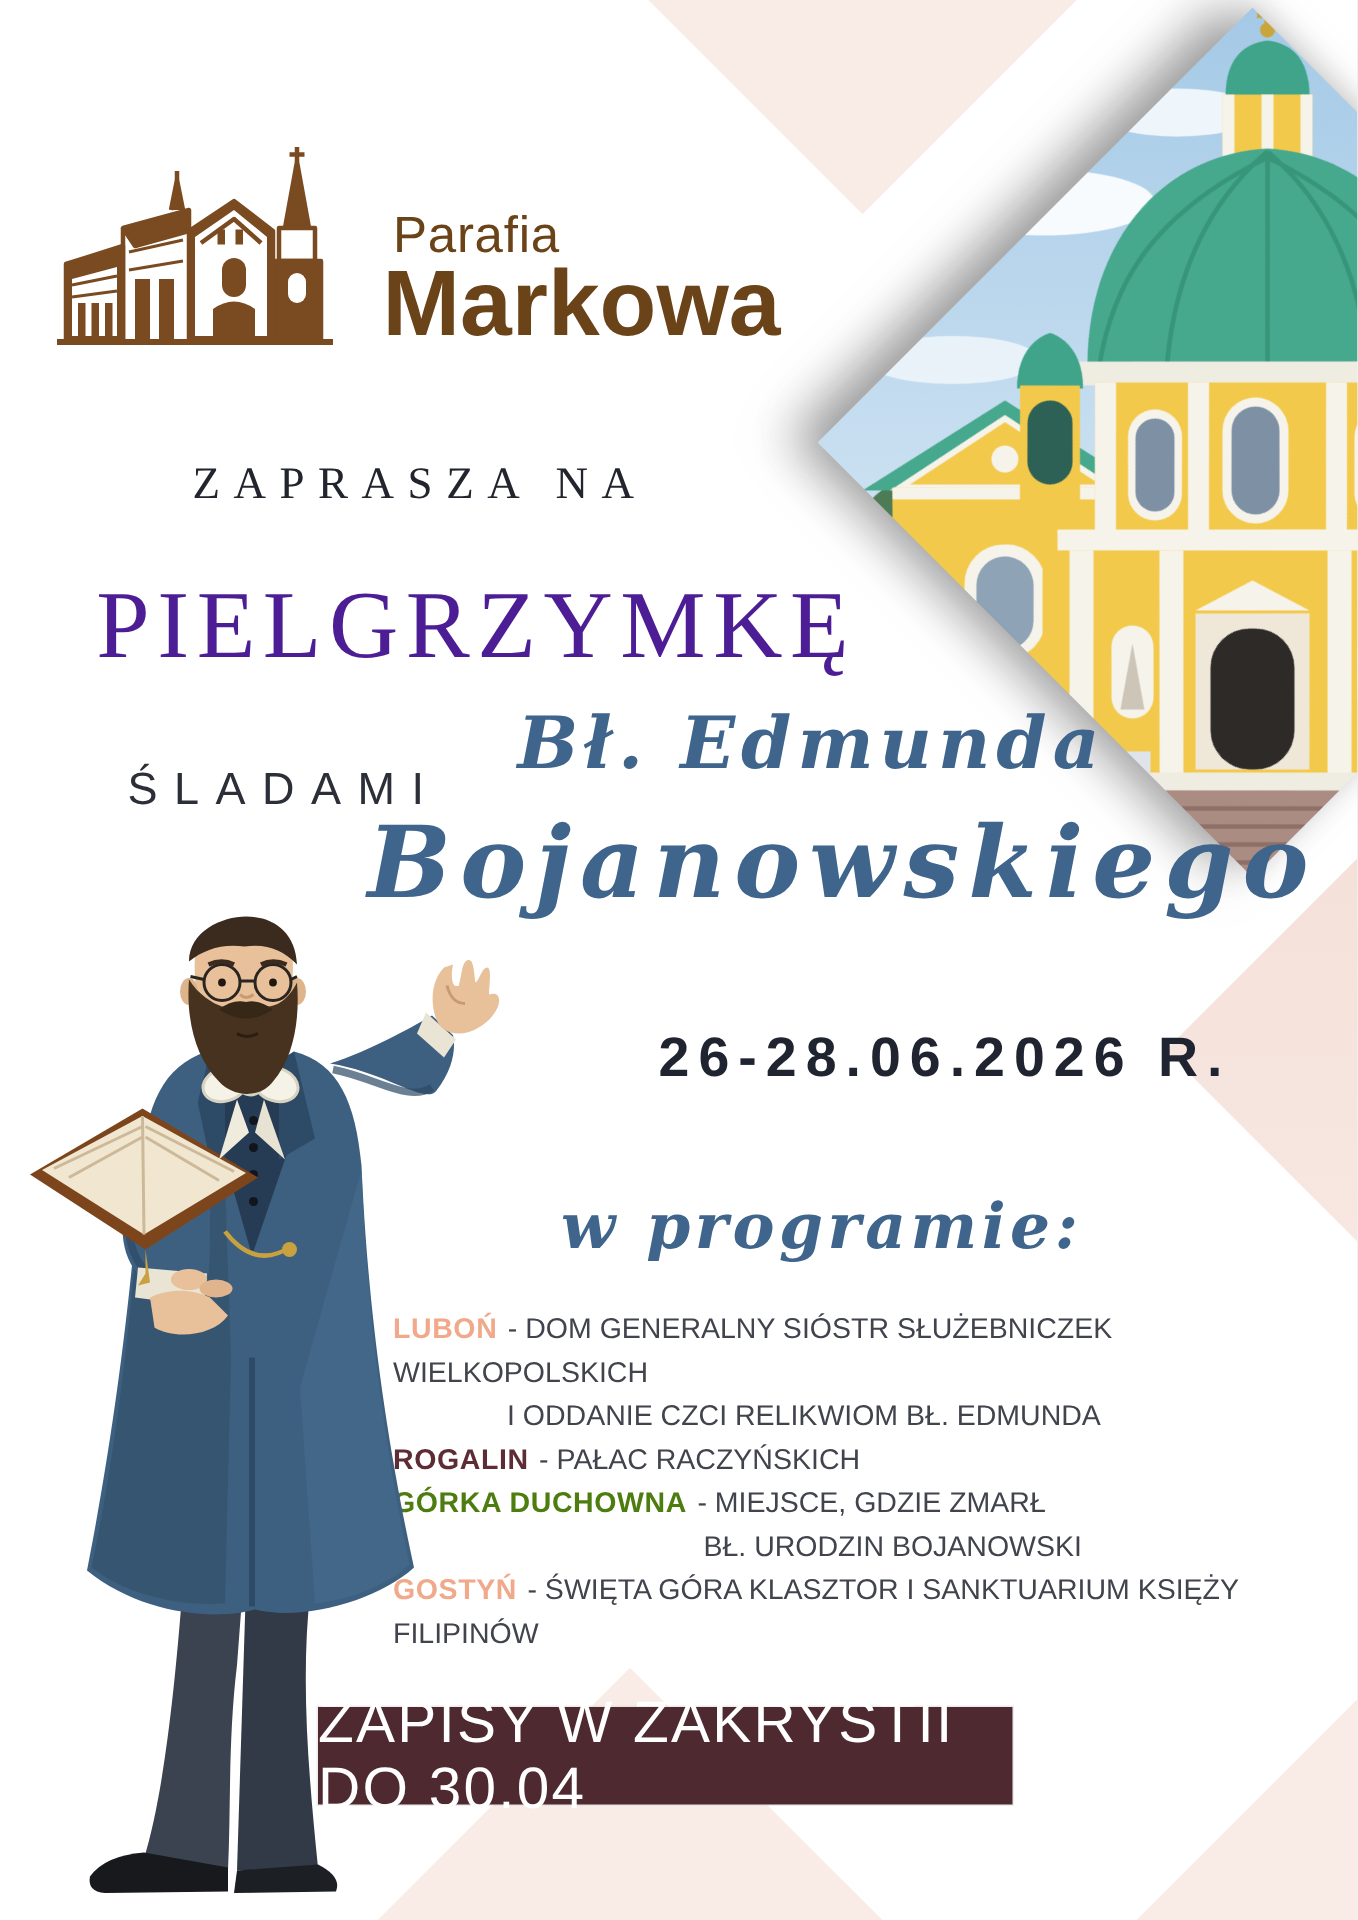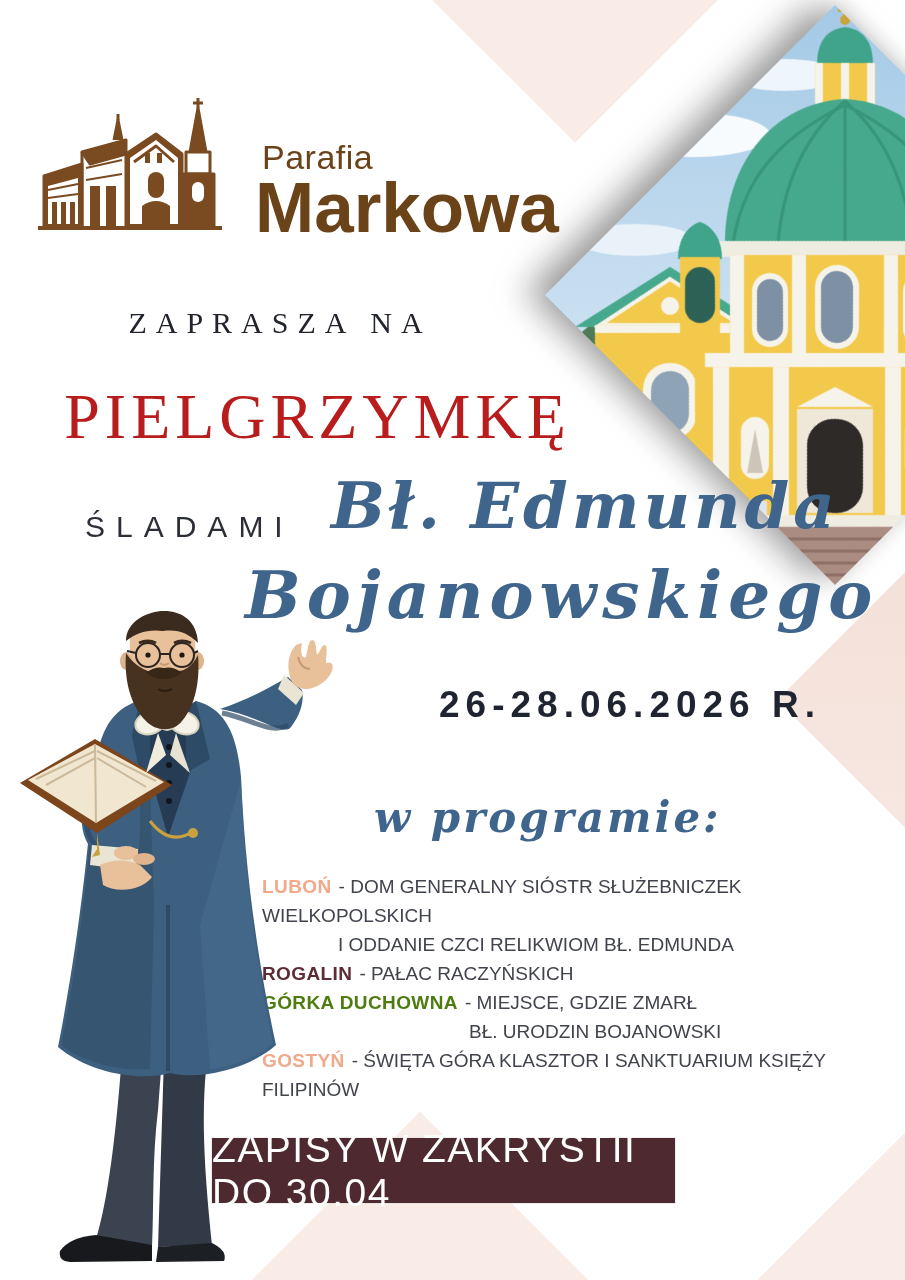--- a/index.html
+++ b/index.html
@@ -22,36 +22,36 @@
     transform:rotate(45deg);overflow:hidden;
     filter:drop-shadow(-16px 12px 16px rgba(105,105,105,.55)) drop-shadow(-4px -3px 9px rgba(130,130,130,.28));
   }
   .photo-inner{
     position:absolute;left:50%;top:50%;width:580px;height:580px;
     transform:translate(-50%,-50%) rotate(-45deg);
   }
   
   .logo-art{position:absolute;left:30px;top:90px;width:200px;height:150px;}
   .logo-line1{position:absolute;left:262px;top:138px;font-size:34px;letter-spacing:.5px;}
-  .logo-line2{position:absolute;left:255px;top:167px;font-size:71px;font-weight:bold;letter-spacing:0;}
+  .logo-line2{position:absolute;left:255px;top:167px;font-size:62px;font-weight:bold;letter-spacing:0;}
   
   .invite{
     position:absolute;left:0;top:306px;width:560px;text-align:center;
     font-family:"Liberation Serif",serif;font-size:30px;letter-spacing:9px;color:#22242e;
   }
   .title{
     position:absolute;left:0;top:380px;width:635px;text-align:center;
     font-family:"Liberation Serif",serif;font-size:64px;letter-spacing:5px;
   }
   .trail{
     position:absolute;left:85px;top:510px;font-size:30px;letter-spacing:11px;color:#2c2f38;
   }
   .script{font-family:"DejaVu Serif",serif;font-style:italic;font-weight:700;}
-  .patron1{position:absolute;left:331px;top:468px;font-size:64px;letter-spacing:4px;}
-  .patron2{position:absolute;left:245px;top:556px;font-size:66px;letter-spacing:6px;}
+  .patron1{position:absolute;left:345px;top:468px;font-size:48px;letter-spacing:4px;}
+  .patron2{position:absolute;left:245px;top:536px;font-size:66px;letter-spacing:6px;}
   .date-line{
     position:absolute;left:360px;top:684px;width:540px;text-align:center;
     font-size:37px;font-weight:bold;letter-spacing:6px;color:#1f2430;
   }
   .program-heading{position:absolute;left:374px;top:793px;font-size:42px;letter-spacing:3px;}
   
   .program-list{
     position:absolute;left:240px;top:872px;width:665px;
     font-size:19px;line-height:29px;color:#41434d;
   }
@@ -209,21 +209,21 @@
       <rect x="22" y="112" width="5" height="22" fill="#7a4a20" stroke="none"></rect>
       <rect x="31" y="112" width="5" height="22" fill="#7a4a20" stroke="none"></rect>
       <rect x="40" y="112" width="5" height="22" fill="#7a4a20" stroke="none"></rect>
       <line x1="8" y1="138" x2="192" y2="138" stroke-width="4"></line>
     </g>
   </svg>
   <div class="logo-line1" style="color: rgb(107, 67, 24);">Parafia</div>
   <div class="logo-line2" style="color: rgb(107, 67, 24);">Markowa</div>
 
   <div class="invite" style="color: rgb(34, 36, 46);">ZAPRASZA NA</div>
-  <div class="title" style="color: #b91c1c;">PIELGRZYMKĘ</div>
+  <div class="title" style="color: #4c1d95;">PIELGRZYMKĘ</div>
   <div class="trail">ŚLADAMI</div>
   <div class="script patron1" style="color: rgb(63, 101, 140);">Bł. Edmunda</div>
   <div class="script patron2" style="color: rgb(63, 101, 140);">Bojanowskiego</div>
 
   <div class="date-line" style="color: rgb(31, 36, 48);">26-28.06.2026 R.</div>
   <div class="script program-heading" style="color: rgb(63, 101, 140);">w programie:</div>
 
   <div class="program-list">
     <div class="pitem">
       <span class="bullet">•</span><span class="kw" style="color: rgb(240, 169, 138);">LUBOŃ</span><span class="pdesc">- DOM GENERALNY SIÓSTR SŁUŻEBNICZEK WIELKOPOLSKICH</span>

